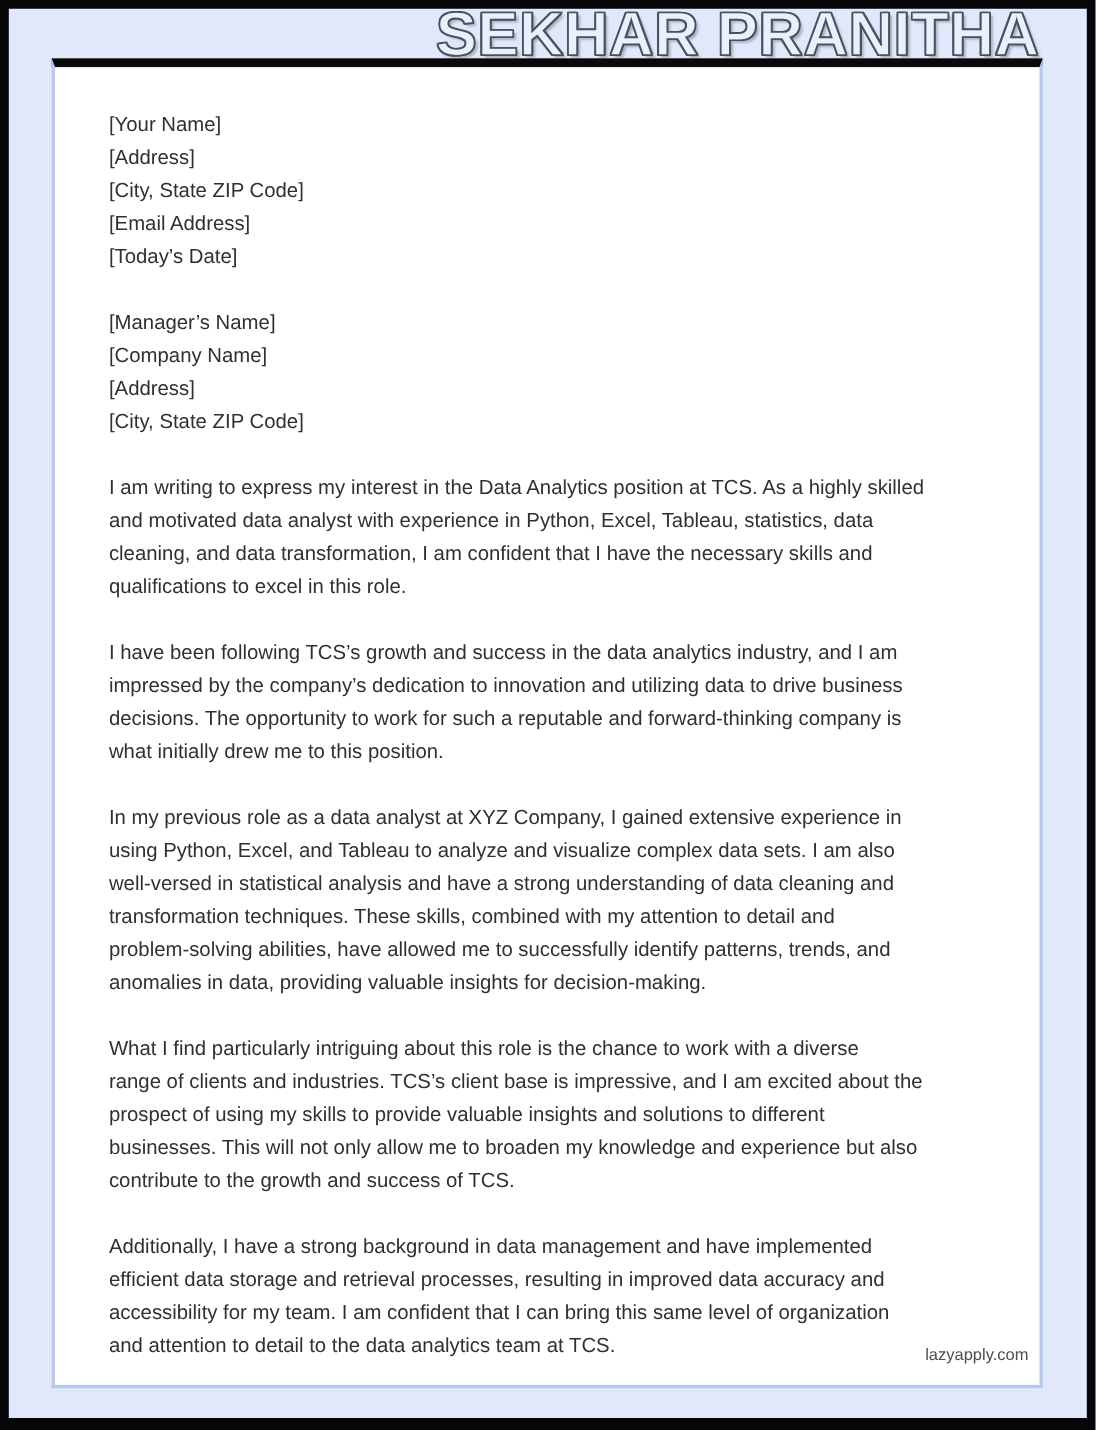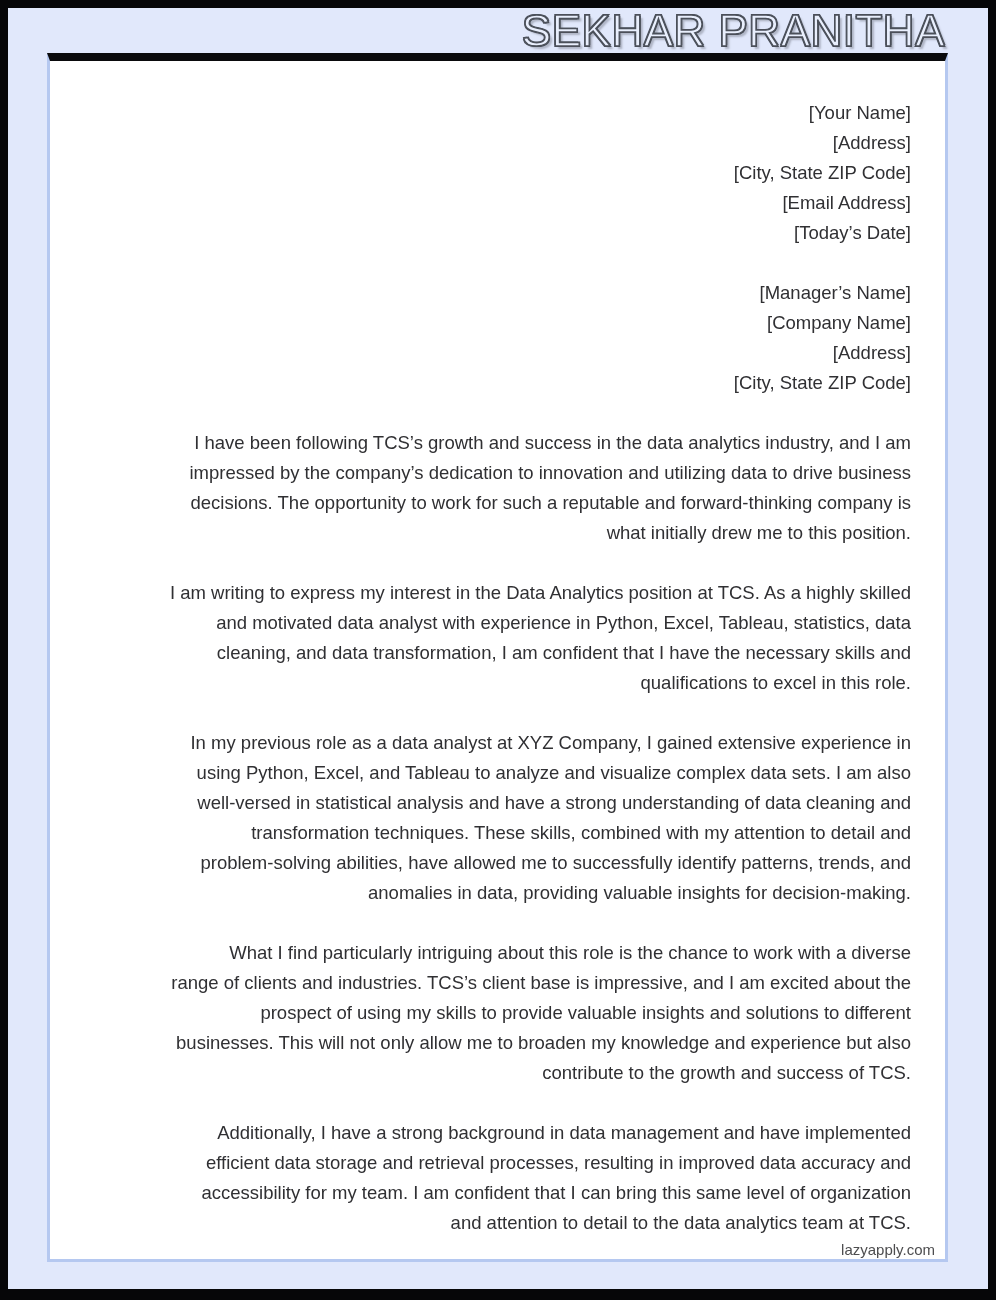--- a/index.html
+++ b/index.html
@@ -16,23 +16,23 @@
     border-top: 8px solid #060608;
     border-bottom: 11px solid #060608;
     overflow: hidden;
     font-family: "Liberation Sans", sans-serif;
   }
 
   .brand-header {
     position: absolute;
     top: 0px;
     right: 43px;
-    font-size: 44px;
+    font-size: 56px;
     line-height: 46px;
-    font-weight: 400;
+    font-weight: 700;
     letter-spacing: 0.5px;
     color: #e9effd;
     
     -webkit-text-stroke: 1.3px #4b505a;
     text-shadow:
       -1px -1px 0 #4b505a,
        1px -1px 0 #4b505a,
       -1px  1px 0 #4b505a,
        1px  1px 0 #4b505a,
        3px  3px 2px rgba(110,115,128,0.45);
@@ -58,27 +58,26 @@
     top: 37px;
     width: 812px;
     font-size: 18.5px;
     line-height: 30px;
     color: #303033;
     overflow: visible;
   }
   .letter p {
     margin: 0 0 30px 0;
     white-space: pre-line; 
-    text-align: right;
   }
 
   .watermark {
     position: absolute;
     right: 10px;
-    bottom: 1px;
+    bottom: 19px;
     font-size: 15px;
     line-height: 17px;
     color: #4d4d4f;
     white-space: nowrap;
   }
 </style>
 </head>
 <body>
 
 <div class="frame">
@@ -93,29 +92,29 @@
 [City, State ZIP Code]
 [Email Address]
 [Today’s Date]</p>
 
       <p>[Manager’s Name]
 [Company Name]
 [Address]
 [City, State ZIP Code]</p>
 
 
+      <p>I am writing to express my interest in the Data Analytics position at TCS. As a highly skilled
+and motivated data analyst with experience in Python, Excel, Tableau, statistics, data
+cleaning, and data transformation, I am confident that I have the necessary skills and
+qualifications to excel in this role.</p>
+
       <p>I have been following TCS’s growth and success in the data analytics industry, and I am
 impressed by the company’s dedication to innovation and utilizing data to drive business
 decisions. The opportunity to work for such a reputable and forward-thinking company is
 what initially drew me to this position.</p>
-
-      <p>I am writing to express my interest in the Data Analytics position at TCS. As a highly skilled
-and motivated data analyst with experience in Python, Excel, Tableau, statistics, data
-cleaning, and data transformation, I am confident that I have the necessary skills and
-qualifications to excel in this role.</p>
 
       <p>In my previous role as a data analyst at XYZ Company, I gained extensive experience in
 using Python, Excel, and Tableau to analyze and visualize complex data sets. I am also
 well-versed in statistical analysis and have a strong understanding of data cleaning and
 transformation techniques. These skills, combined with my attention to detail and
 problem-solving abilities, have allowed me to successfully identify patterns, trends, and
 anomalies in data, providing valuable insights for decision-making.</p>
 
       <p>What I find particularly intriguing about this role is the chance to work with a diverse
 range of clients and industries. TCS’s client base is impressive, and I am excited about the

